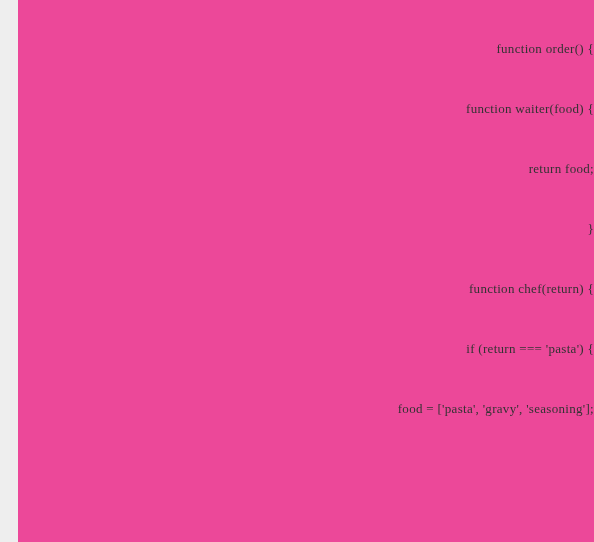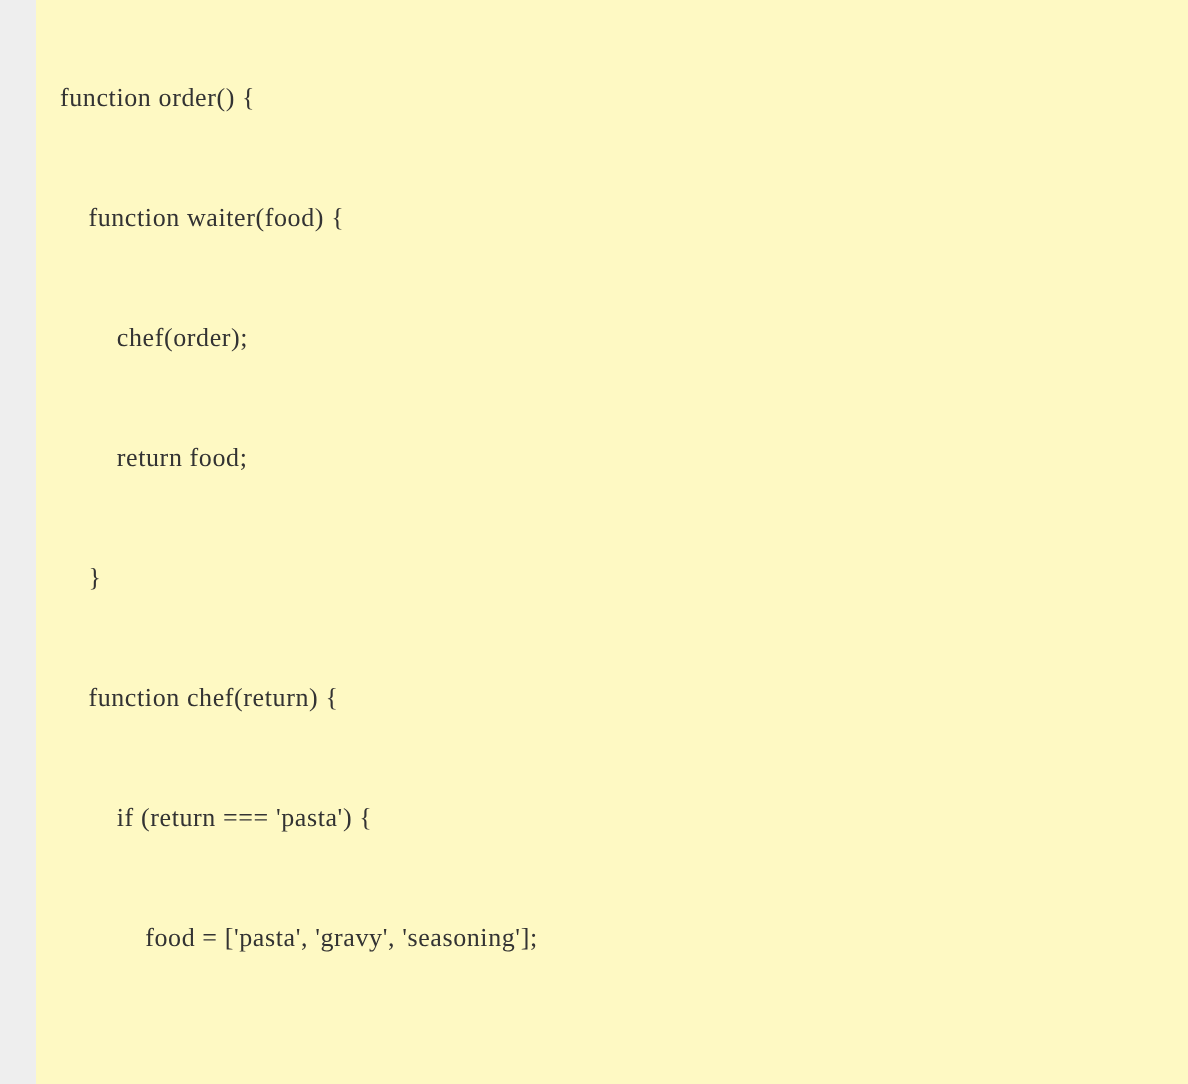--- a/index.html
+++ b/index.html
@@ -17,36 +17,36 @@
     line-height: 30px;
     color: #333;
   }
   .gutter {
     width: 18px;
     background: #eeeeee;
     flex-shrink: 0;
   }
   .code {
     flex: 1;
-    background: #fef9c3;
+    background: #ec4899;
     white-space: pre;
-    padding: 4px 0 0 12px;
+    padding: 4px 0 0 24px;
     letter-spacing: 0.3px;
+    text-align: right;
   }
   .l { display: block; min-height: 30px; }
 </style>
 </head>
 <body>
 
 <div class="gutter"></div>
 
 <div class="code">
 <span class="l">function order() {</span>
 <span class="l">    function waiter(food) {</span>
-<span class="l">        chef(order);</span>
 <span class="l">        return food;</span>
 <span class="l">    }</span>
 <span class="l">    function chef(return) {</span>
 <span class="l">        if (return === 'pasta') {</span>
 <span class="l">            food = ['pasta', 'gravy', 'seasoning'];</span>
 
 
 
 
 

